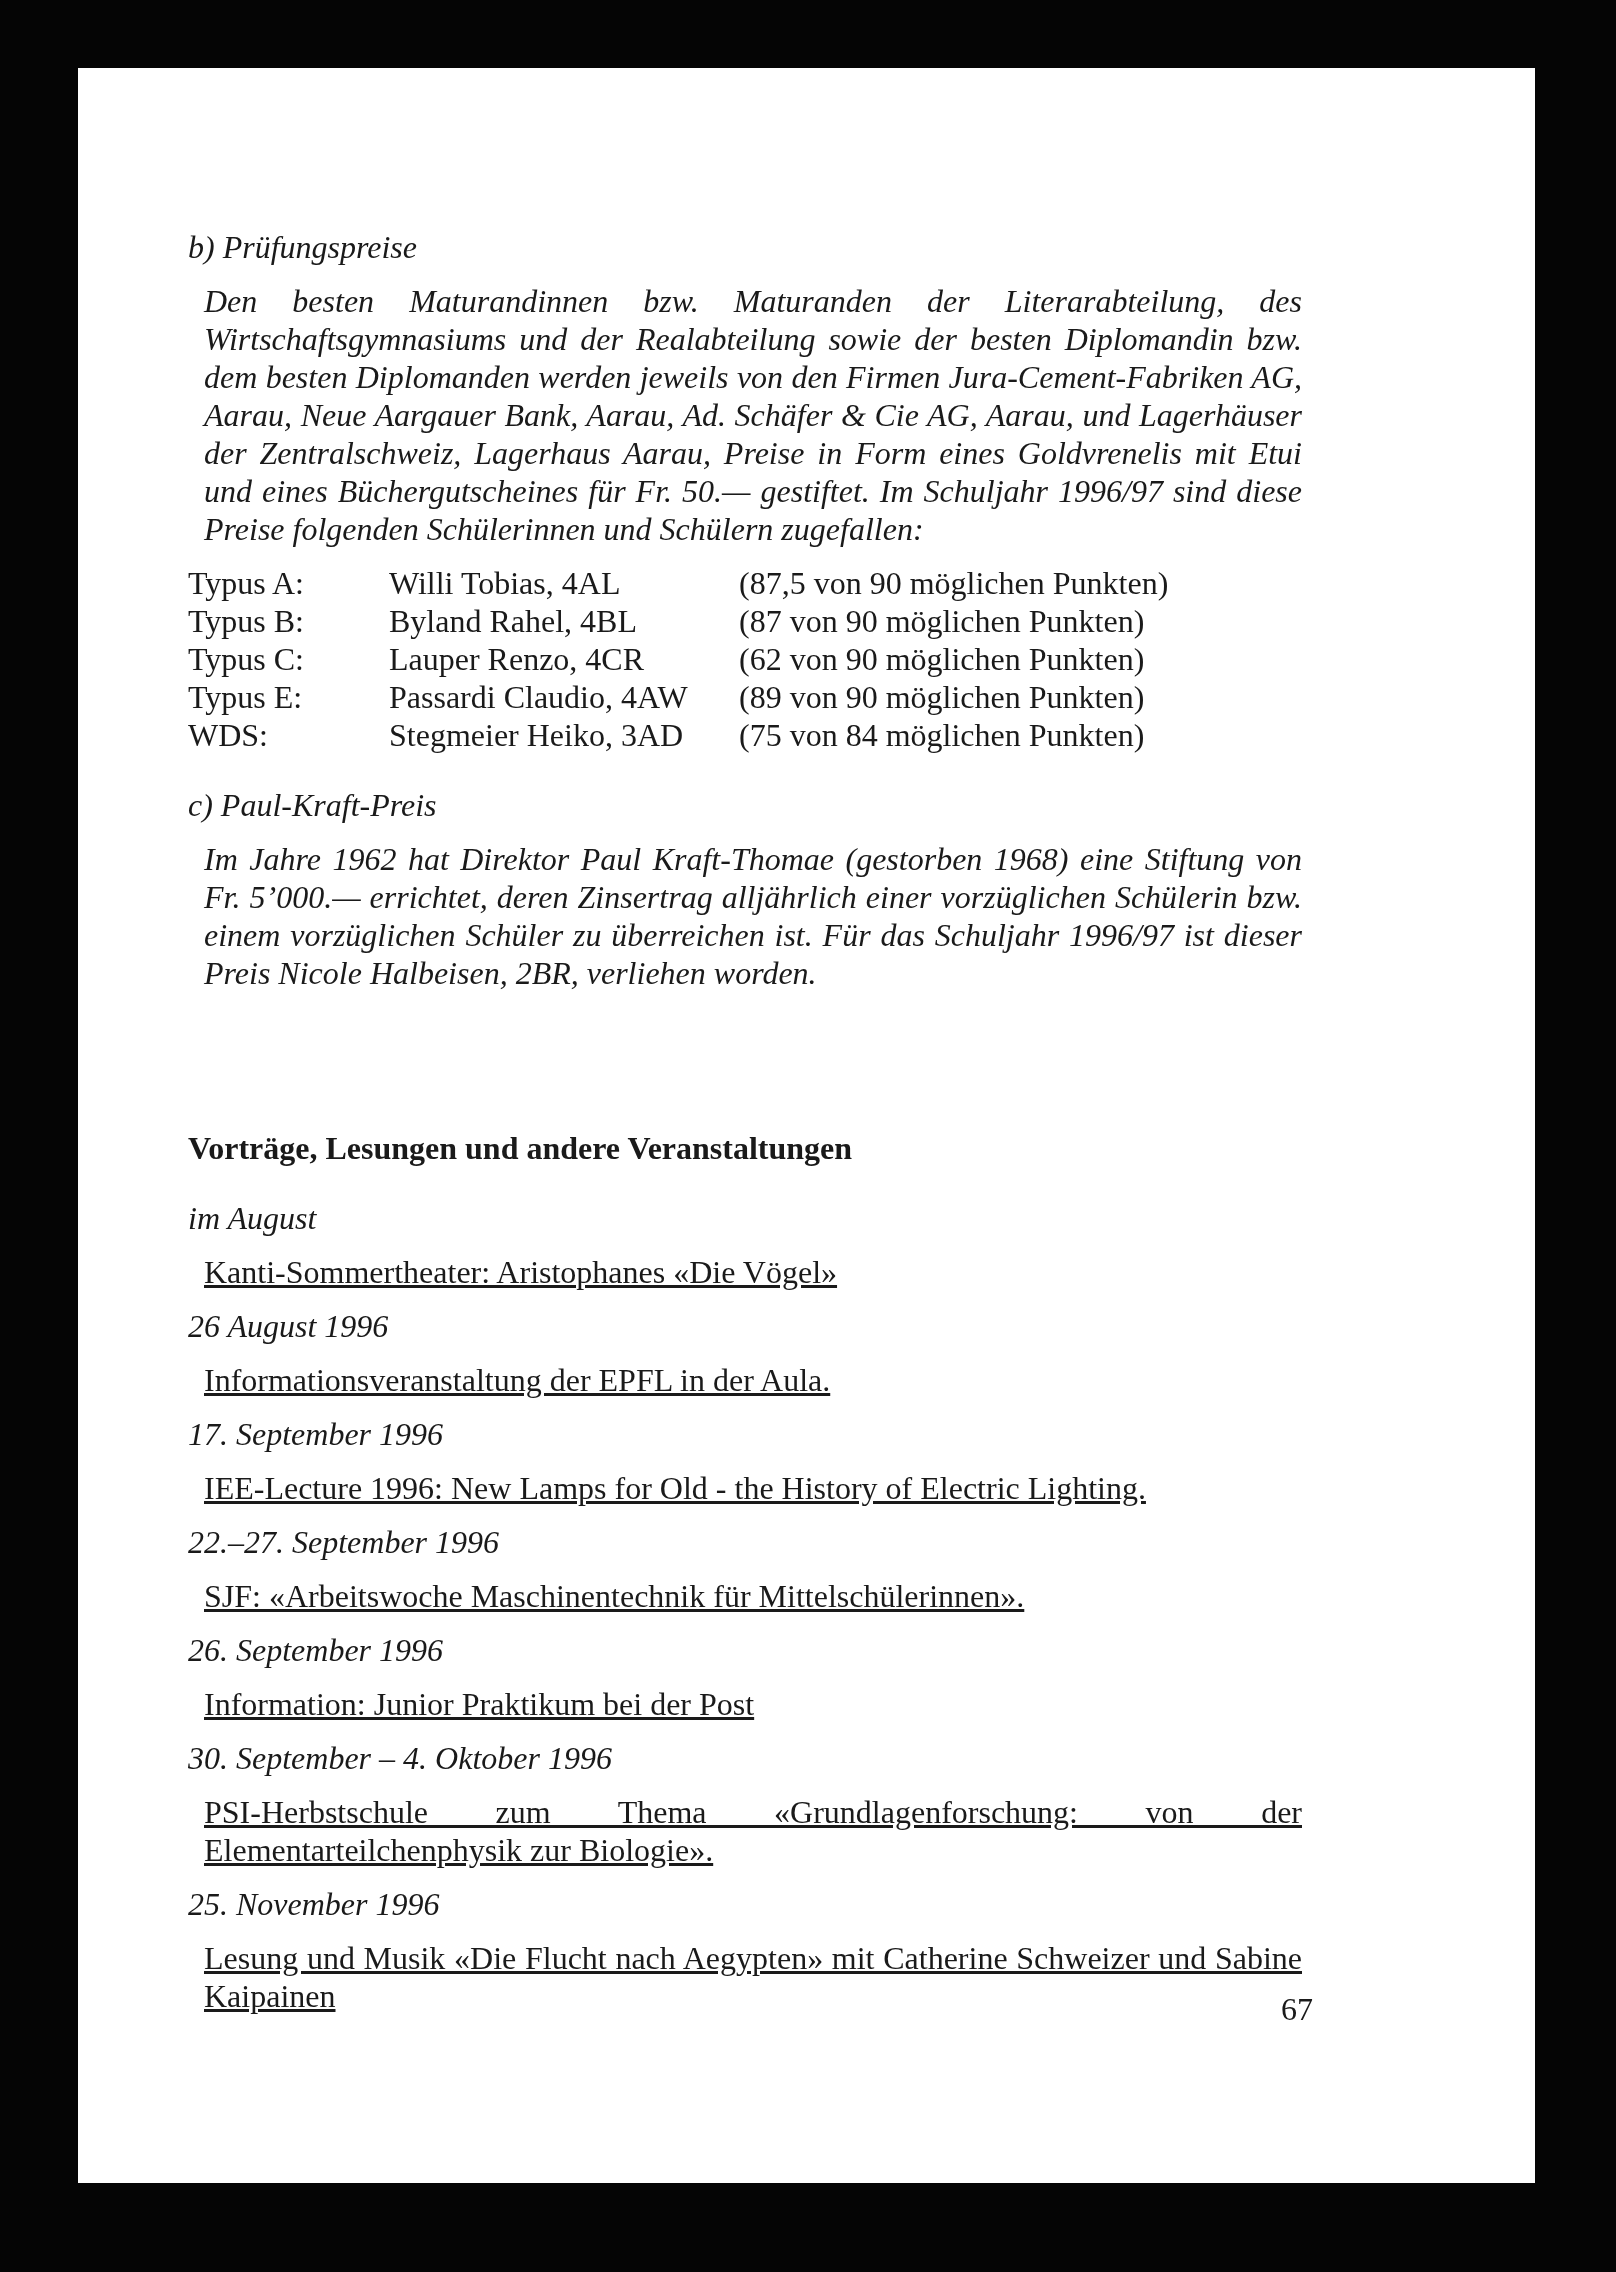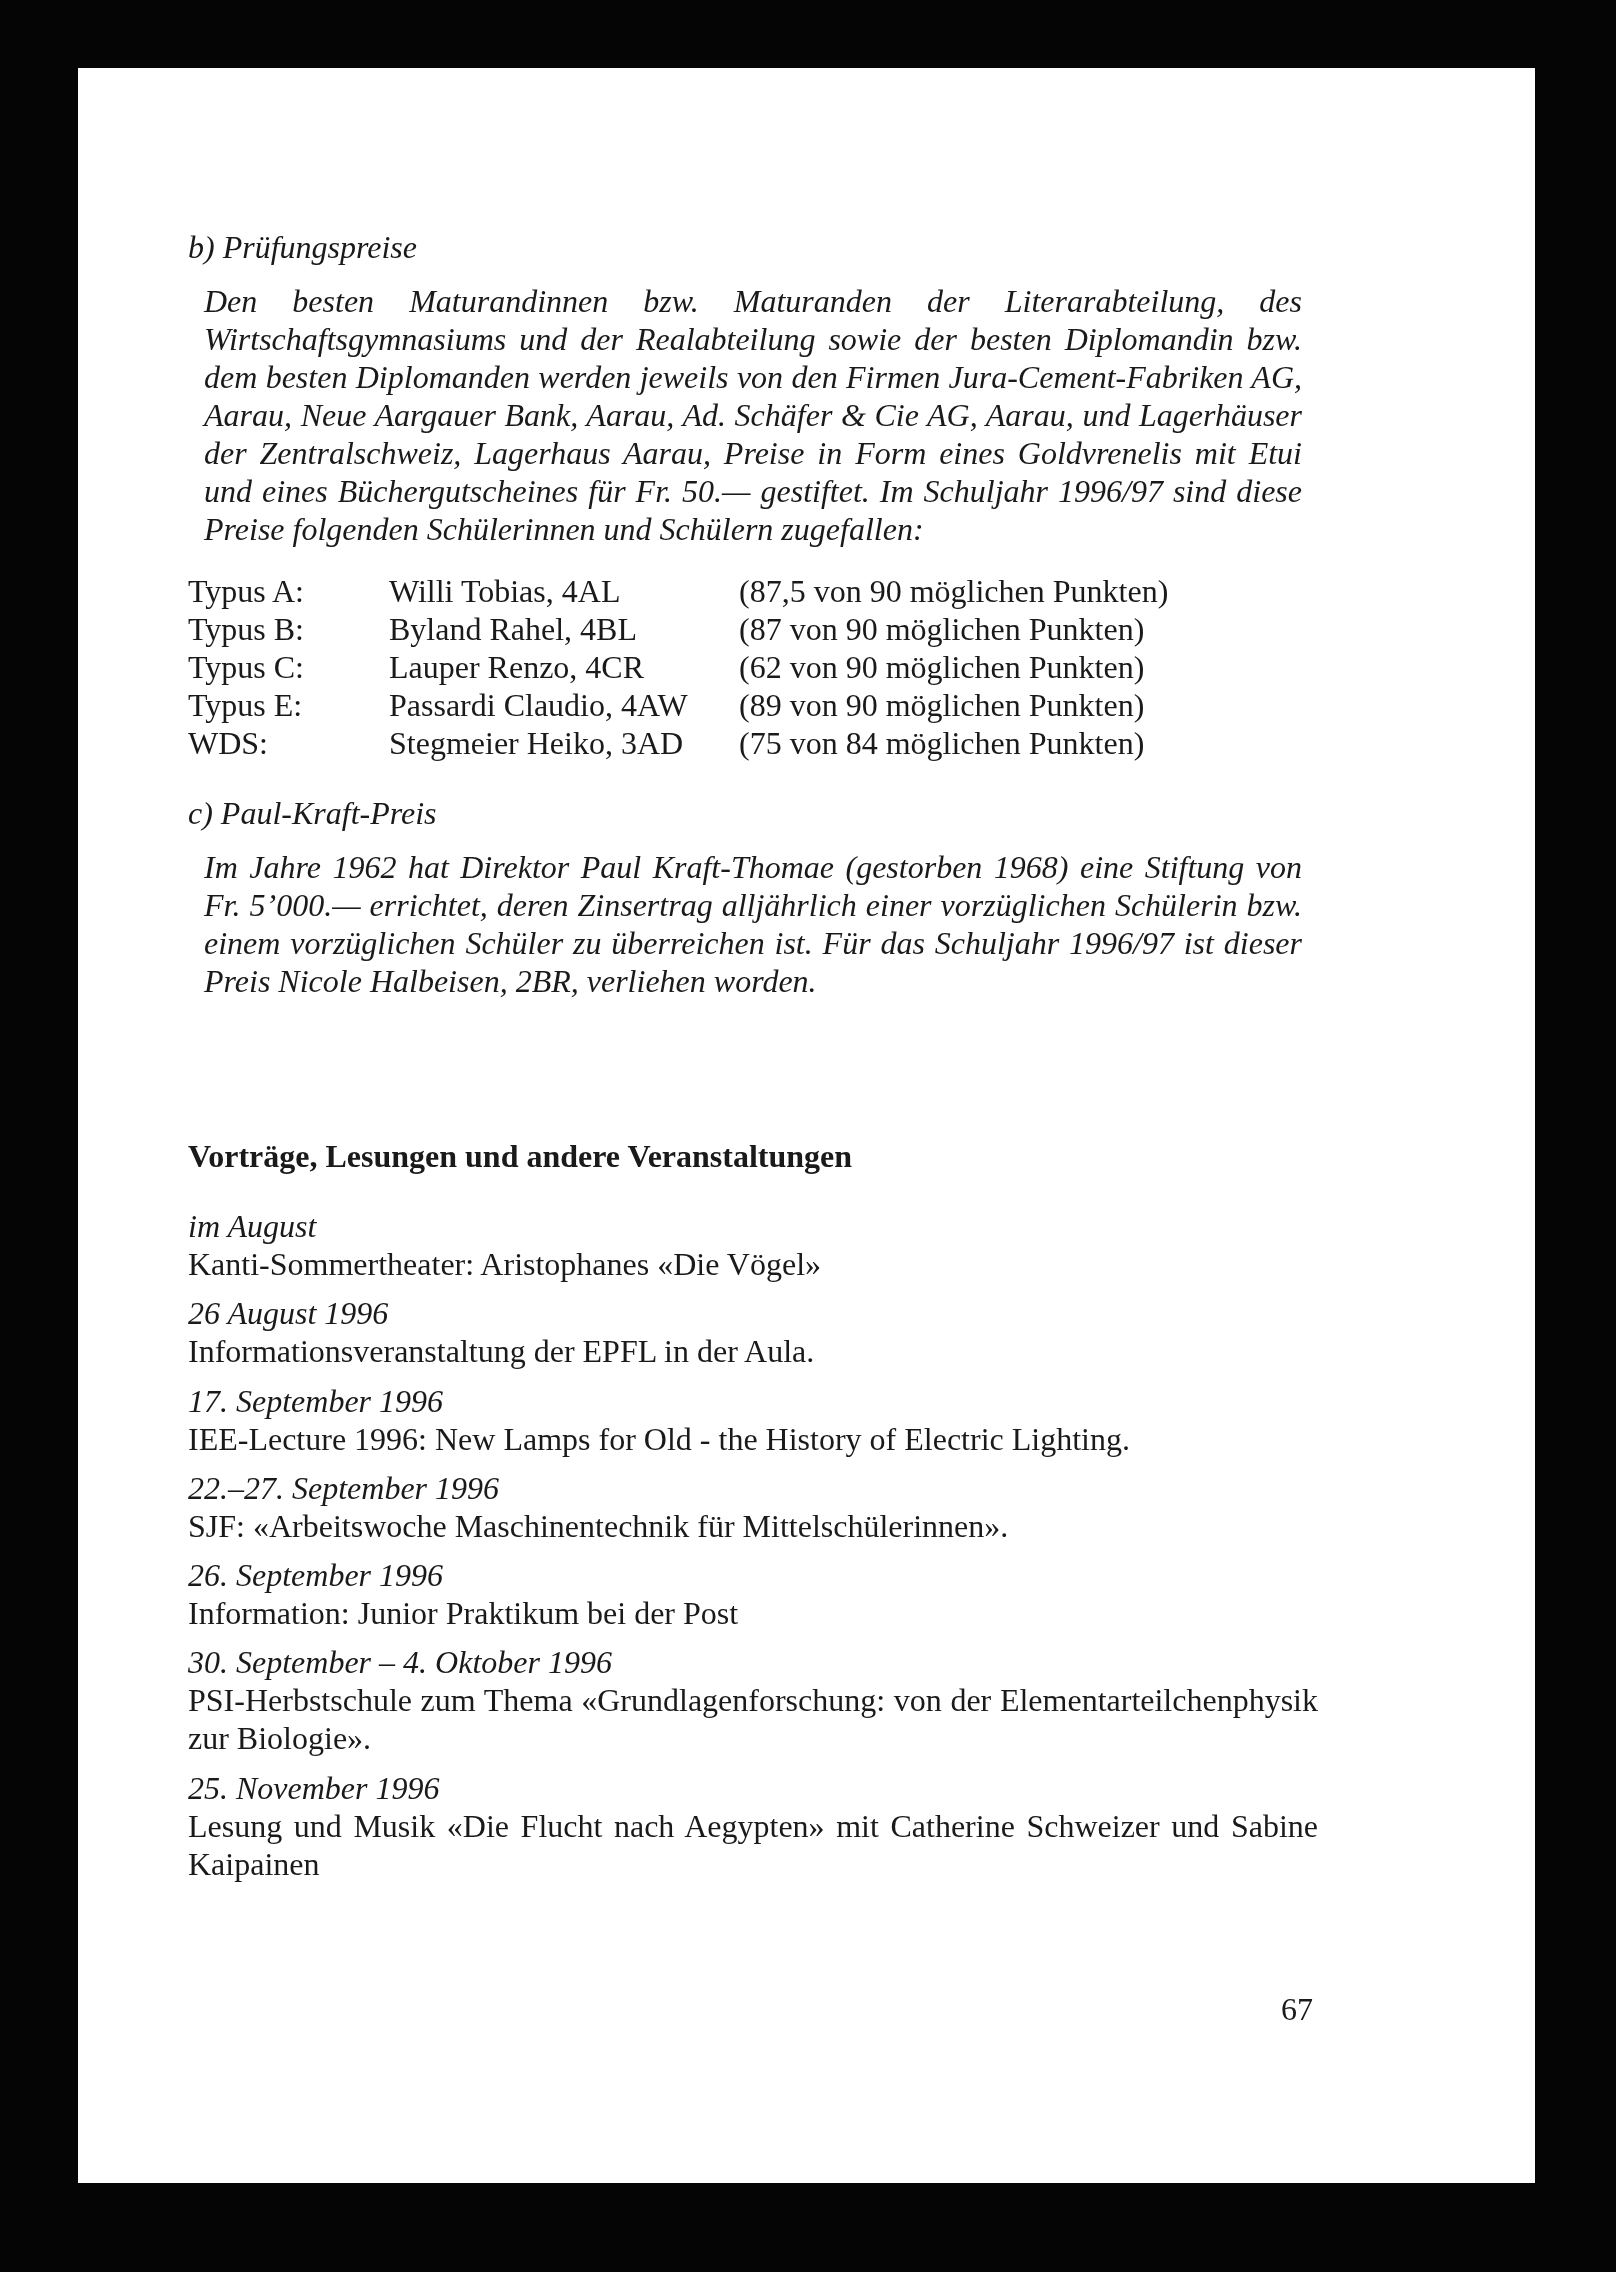--- a/index.html
+++ b/index.html
@@ -36,21 +36,21 @@
       margin: 0;
     }
     .para {
       margin: 16px;
       text-align: justify;
       text-align-last: left;
       hyphens: manual;
       font-style: italic;
     }
     .prize-table {
-      margin-top: 24px;
+      margin-top: 16px;
       border-collapse: collapse;
     }
     .prize-row {
       display: flex;
       height: 38px;
       white-space: nowrap;
     }
     .col-type { width: 201px; }
     .col-name { width: 350px; }
     .col-score { }
@@ -62,23 +62,24 @@
       font-size: 32px;
     }
     .event {
       margin-bottom: 11.3px;
     }
     .event .date {
       font-style: italic;
       margin: 0;
     }
     .event .desc {
-      margin: 0;
+      margin: 16px;
       text-align: justify;
       text-align-last: left;
+      text-decoration: underline;
     }
     .event.spread .desc {
       text-align: justify;
     }
     .page-number {
       position: absolute;
       left: 1203px;
       top: 1923px;
       font-size: 32px;
       text-align: right;

